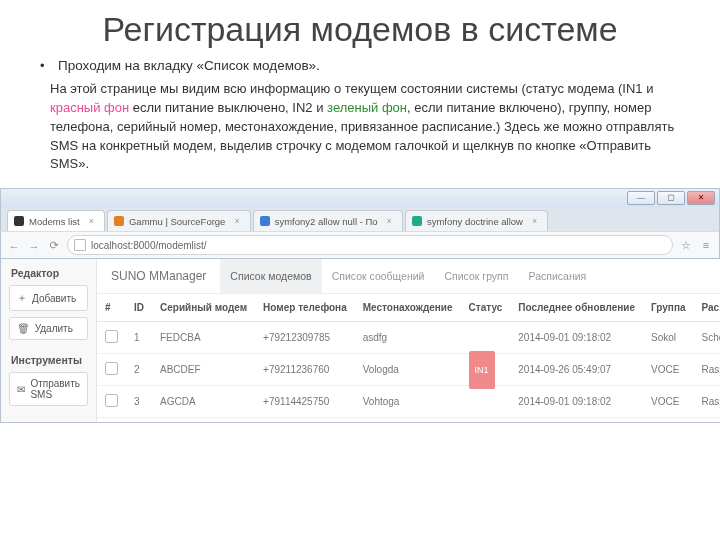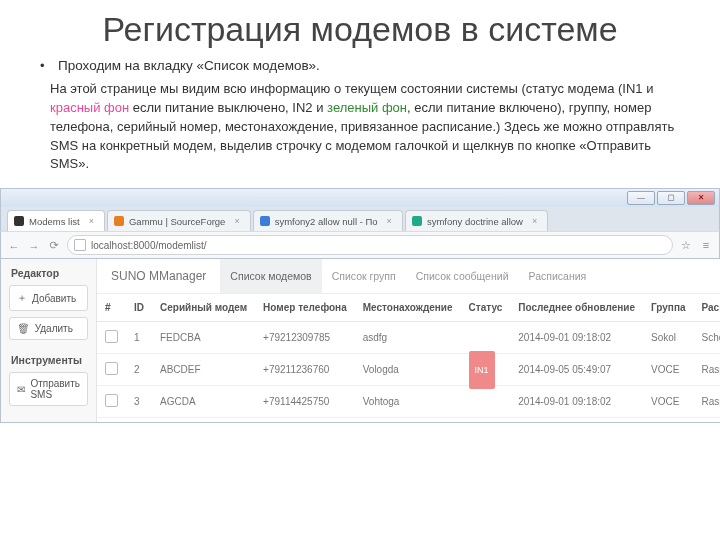--- a/index.html
+++ b/index.html
@@ -127,22 +127,22 @@
       <div class="sbtn">
         <span class="ico">✉</span>
         <span>Отправить SMS</span>
       </div>
     </div>
 
     <div class="main">
       <div class="topbar">
         <div class="brand">SUNO MManager</div>
         <div class="navlink active">Список модемов</div>
+        <div class="navlink">Список сообщений</div>
         <div class="navlink">Список групп</div>
-        <div class="navlink">Список сообщений</div>
         <div class="navlink">Расписания</div>
       </div>
 
       <table class="modems">
         <thead>
           <tr>
             <th>#</th>
             <th>ID</th>
             <th>Серийный модем</th>
             <th>Номер телефона</th>
@@ -165,21 +165,21 @@
             <td>Sokol</td>
             <td>Schedule</td>
           </tr>
           <tr>
             <td><span class="cb"></span></td>
             <td>2</td>
             <td>ABCDEF</td>
             <td>+79211236760</td>
             <td>Vologda</td>
             <td><span class="status-badge">IN1</span></td>
-            <td>2014-09-05 05:49:07</td>
+            <td>2014-09-26 05:49:07</td>
             <td>VOCE</td>
             <td>Raspisanie</td>
           </tr>
           <tr>
             <td><span class="cb"></span></td>
             <td>3</td>
             <td>AGCDA</td>
             <td>+79114425750</td>
             <td>Vohtoga</td>
             <td></td>

